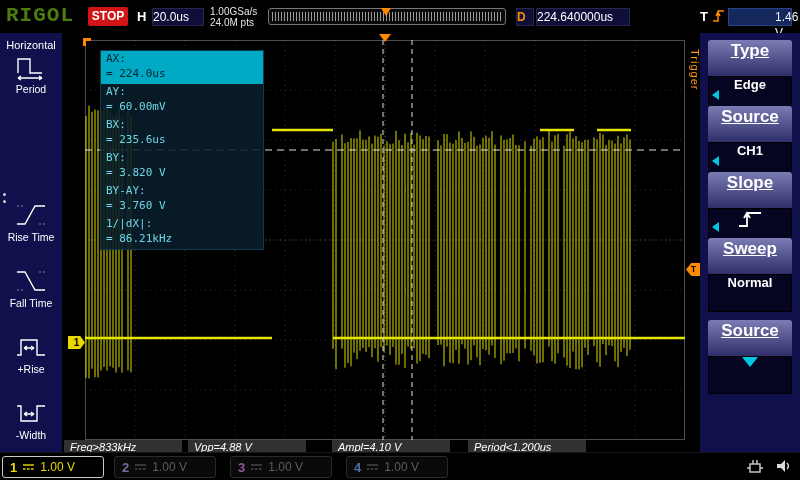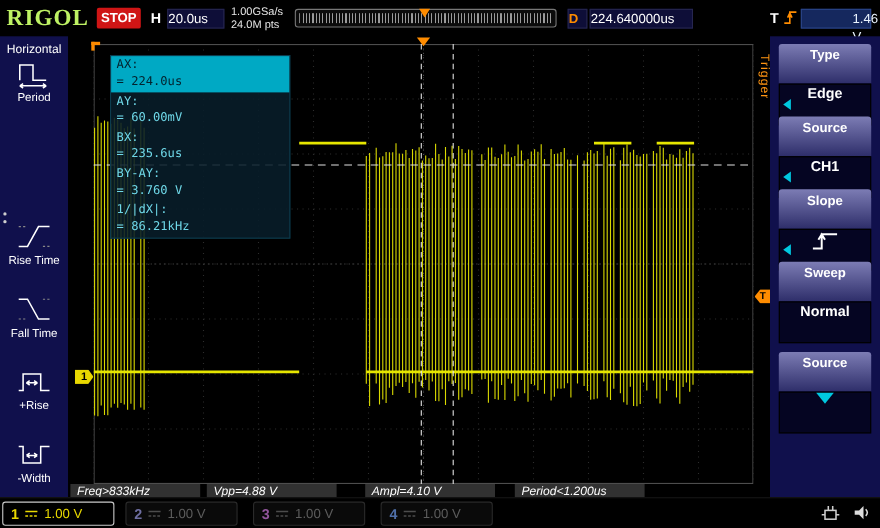--- a/index.html
+++ b/index.html
@@ -1,21 +1,21 @@
 <!DOCTYPE html>
 <html><head>
 <meta charset="utf-8">
 <style>
   * { margin:0; padding:0; box-sizing:border-box; }
   html,body { width:800px; height:480px; }
   body { background:#000; font-family:"Liberation Sans",sans-serif; position:relative; overflow:hidden; color:#fff; }
 
   
   .topbar{position:absolute;left:0;top:0;width:800px;height:33px;background:#000;}
-  .logo{position:absolute;left:6px;top:4px;font-size:21px;font-weight:bold;color:#bef264;letter-spacing:1px;font-family:Liberation Serif, serif;}
+  .logo{position:absolute;left:6px;top:4px;font-size:21px;font-weight:bold;color:#4d7c0f;letter-spacing:1px;font-family:Liberation Mono, monospace;}
   .stop{position:absolute;left:88px;top:7px;width:40px;height:19px;background:#cf1515;color:#fff;font-weight:bold;font-size:12px;text-align:center;line-height:19px;border-radius:2px;}
   .hlabel{position:absolute;left:137px;top:9px;font-weight:bold;font-size:13px;color:#fff;}
   .tbbox{position:absolute;background:#0e0e38;border:1px solid #26264f;color:#fff;font-size:12px;}
   .timebase{left:152px;top:8px;width:52px;height:18px;line-height:16px;}
   .srate{position:absolute;left:210px;top:6px;font-size:10px;line-height:11px;color:#e6e6e6;}
   .membar{position:absolute;left:268px;top:8px;width:238px;height:17px;border:1px solid #777;border-radius:3px;background:#0b0b0b;}
   .memticks{position:absolute;left:3px;right:3px;top:3px;bottom:3px;background:repeating-linear-gradient(90deg,#9a9a9a 0 1px,transparent 1px 3px);}
   .memmarker{position:absolute;left:112px;top:-1px;width:0;height:0;border-left:5px solid transparent;border-right:5px solid transparent;border-top:8px solid #ff8c00;}
   .dlabel{left:516px;top:8px;width:18px;height:18px;line-height:17px;color:#ff8c00;font-weight:bold;}
   .dval{left:536px;top:8px;width:94px;height:18px;line-height:16px;}
@@ -42,21 +42,21 @@
   .meas{position:absolute;top:407px;height:14px;min-width:118px;background:#313131;color:#fff;font-size:11px;line-height:14px;padding:0 6px;font-style:italic;}
   .ch1-marker{position:absolute;left:6px;top:303px;width:17px;height:13px;background:#e8d800;color:#000;font-size:10px;font-weight:bold;text-align:center;line-height:13px;clip-path:polygon(0 0,72% 0,100% 50%,72% 100%,0 100%);}
   .trig-top{position:absolute;left:317px;top:1px;width:0;height:0;border-left:6px solid transparent;border-right:6px solid transparent;border-top:8px solid #ff8c00;}
   .trig-right{position:absolute;left:624px;top:230px;width:15px;height:13px;background:#ff8c00;color:#000;font-size:9px;font-weight:bold;text-align:center;line-height:13px;clip-path:polygon(100% 0,100% 100%,35% 100%,0 50%,35% 0);}
   .trig-corner{position:absolute;left:21px;top:5px;width:8px;height:8px;border-left:3px solid #ff8c00;border-top:3px solid #ff8c00;}
   .trig-vlabel{position:absolute;left:627px;top:16px;writing-mode:vertical-rl;font-size:11px;color:#ff9512;letter-spacing:1px;}
 
   
   .rpanel{position:absolute;left:700px;top:33px;width:100px;height:419px;background:#10104c;}
   .msec{position:absolute;left:8px;width:84px;}
-  .mhdr{height:36px;background:linear-gradient(#7c7cb4,#2e2e6a);color:#fff;font-size:12px;font-weight:bold;text-align:center;line-height:21px;border-radius:3px 3px 0 0;}
+  .mhdr{height:36px;background:linear-gradient(#7c7cb4,#2e2e6a);color:#fff;font-size:17px;font-weight:bold;text-align:center;line-height:21px;border-radius:3px 3px 0 0;text-decoration:underline;}
   .mbtn{height:38px;background:#050522;border:1px solid #000;display:flex;align-items:flex-start;justify-content:center;color:#fff;font-size:13px;font-weight:bold;position:relative;cursor:pointer;}
   .larrow{position:absolute;left:3px;top:50%;transform:translateY(-50%);width:0;height:0;border-top:5px solid transparent;border-bottom:5px solid transparent;border-right:7px solid #00c8e0;}
   .downtri{width:0;height:0;border-left:8px solid transparent;border-right:8px solid transparent;border-top:10px solid #00c8e0;}
 
   
   .bottombar{position:absolute;left:0;top:452px;width:800px;height:28px;background:#000;border-top:1px solid #161616;}
   .chan{position:absolute;top:3px;height:22px;width:102px;display:flex;align-items:center;gap:5px;padding:0 7px;border:1px solid #2a2a2a;border-radius:3px;background:#0a0a0a;font-size:12px;cursor:pointer;}
   .chan .chnum{font-weight:bold;font-size:13px;}
   .chan.active{border-color:#c9c9c9;background:#000;}
   .chan.active .chnum,.chan.active .chscale{color:#e8d800;}
@@ -183,20 +183,24 @@
       </div>
     <div class="crow">
         <span class="lbl">AY:</span>
         <span>=  60.00mV</span>
       </div>
     <div class="crow">
         <span class="lbl">BX:</span>
         <span>=  235.6us</span>
       </div>
     <div class="crow">
+        <span class="lbl">BY:</span>
+        <span>=  3.820 V</span>
+      </div>
+    <div class="crow">
         <span class="lbl">BY-AY:</span>
         <span>=  3.760 V</span>
       </div>
     <div class="crow">
         <span class="lbl">1/|dX|:</span>
         <span>=  86.21kHz</span>
       </div>
   </div>
 
   <div class="meas" style="left:2px">Freq&gt;833kHz</div>

